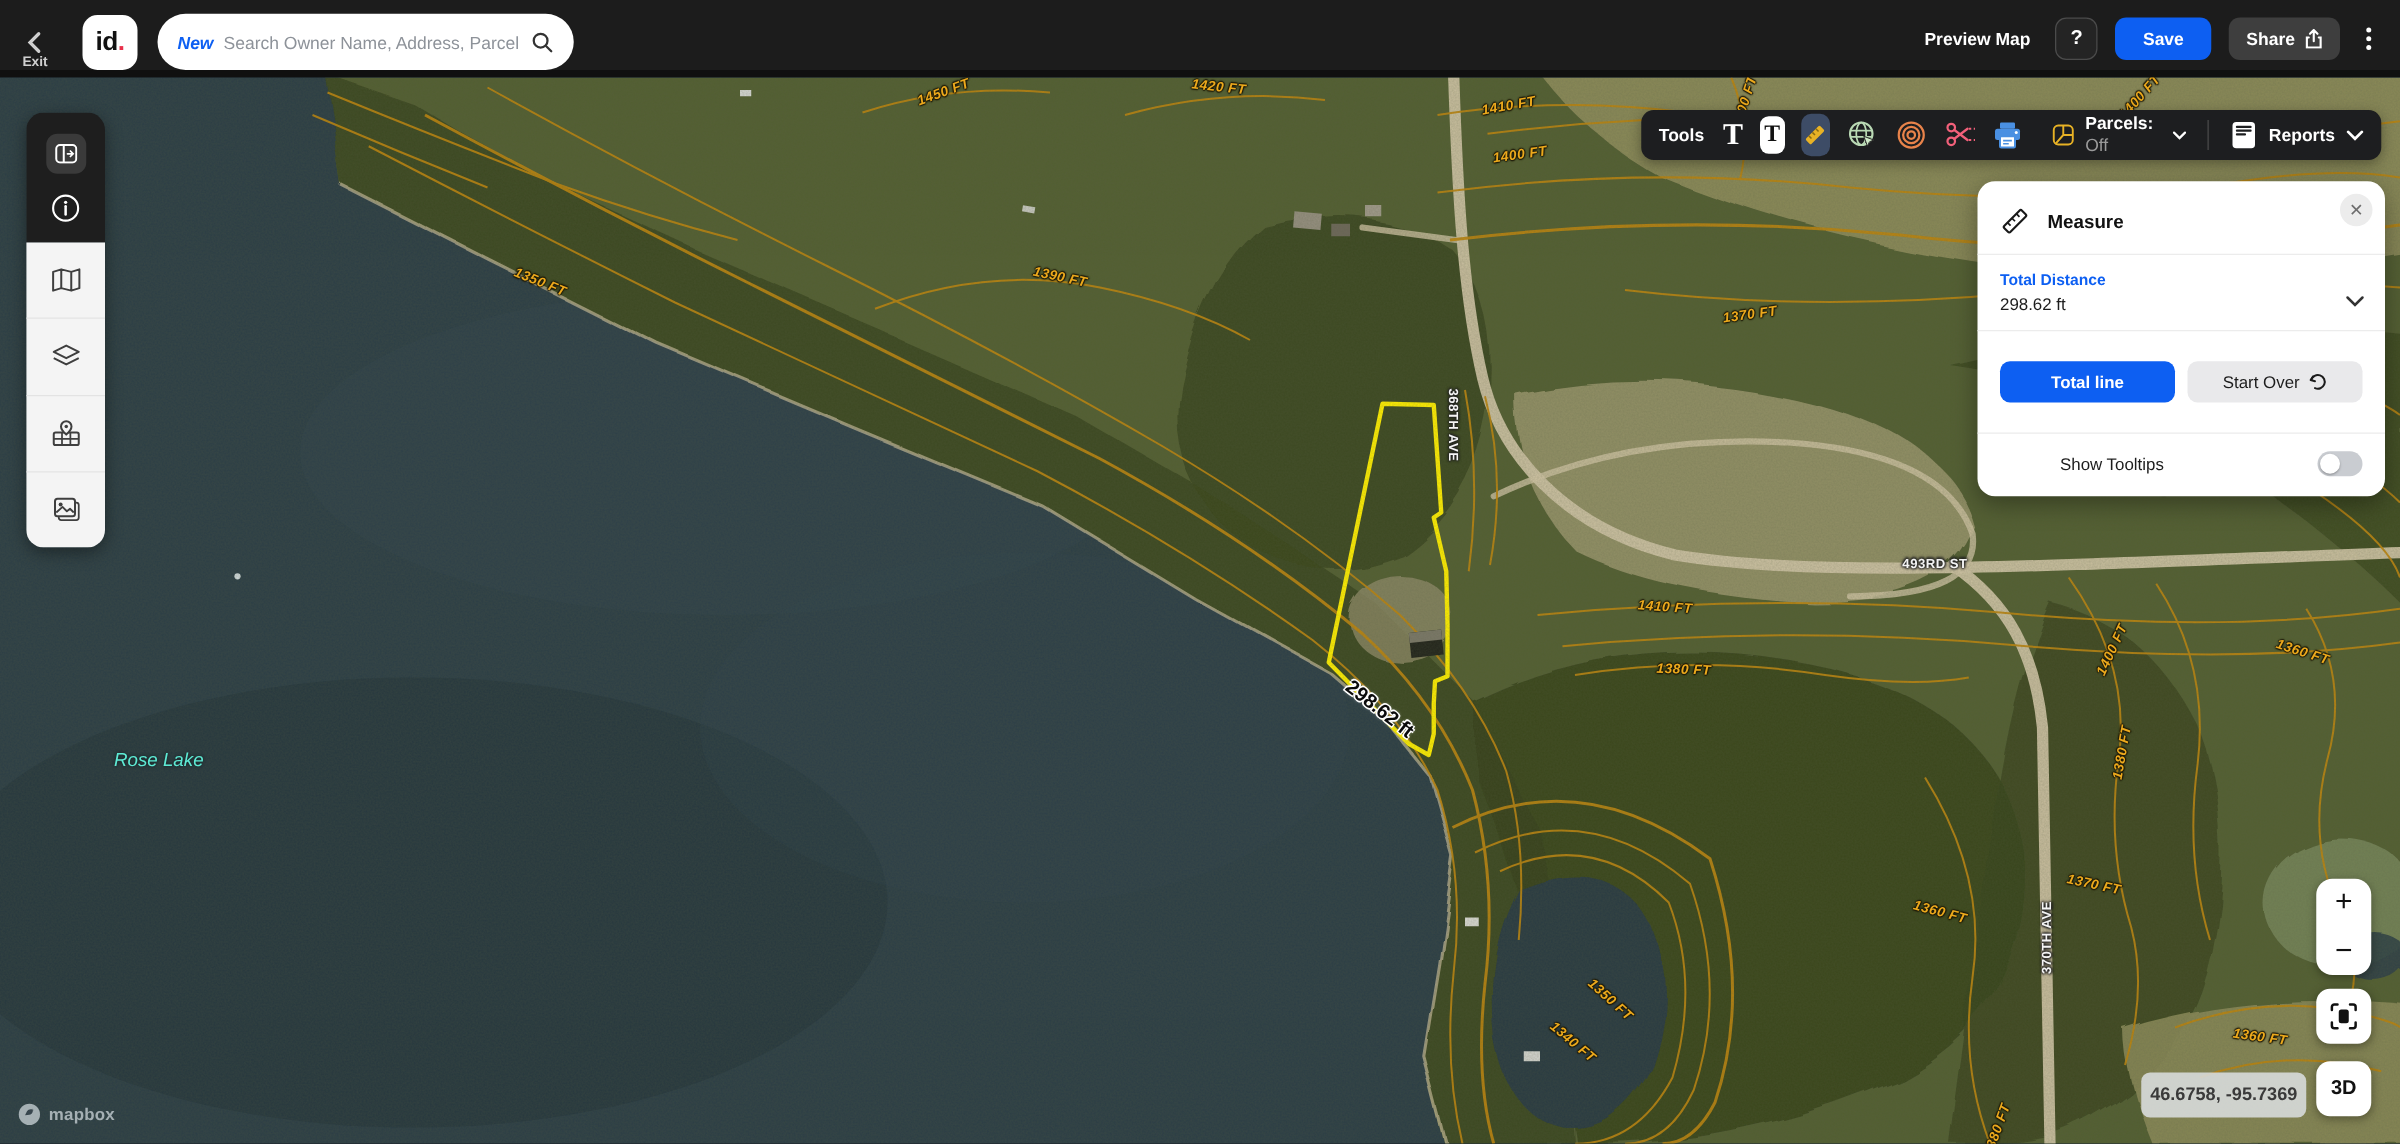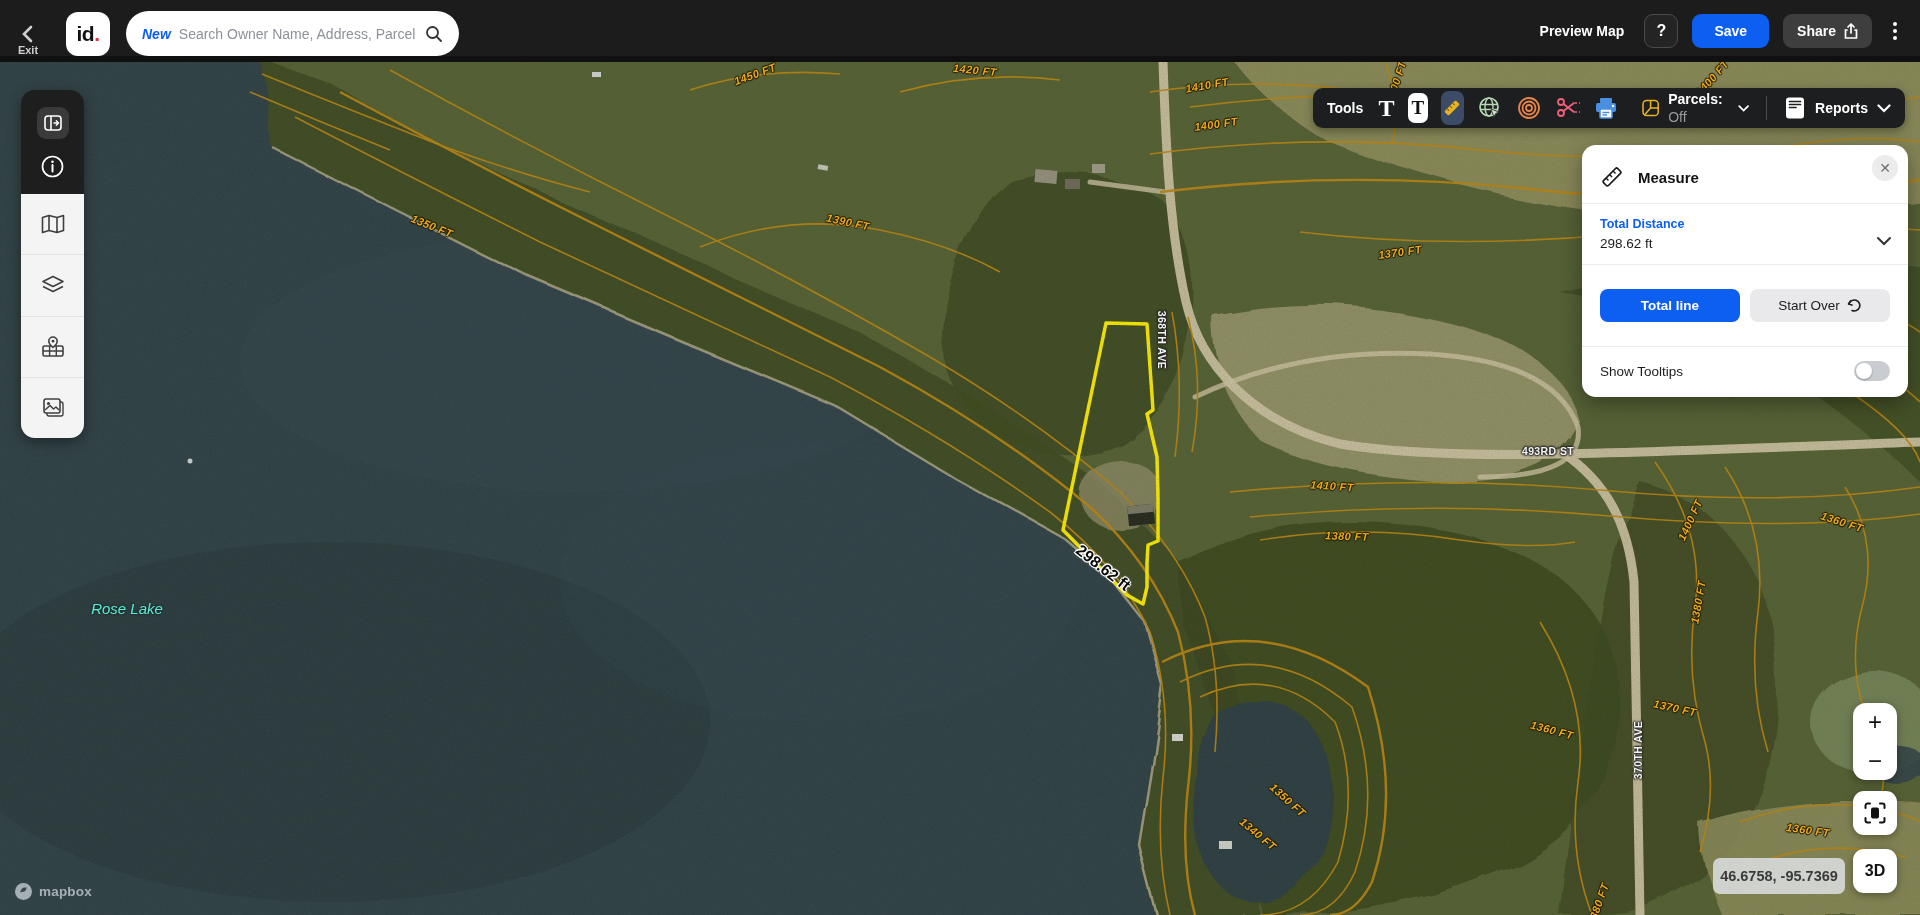--- a/index.html
+++ b/index.html
@@ -100,21 +100,21 @@
   .mp-dist-label { color:#0d5ff2; font-size:12.5px; font-weight:700; margin-bottom:5px; }
   .mp-dist-value { color:#1d1d1d; font-size:13.5px; }
   .mp-chevron { position:absolute; right:16px; top:32px; cursor:pointer; }
   .mp-buttons { display:flex; gap:10px; padding:24px 18px; border-bottom:1px solid #ececec; }
   .save-line-btn { flex:1; height:33px; border:none; border-radius:8px; background:#0d5ff2;
     color:#fff; font-size:13.5px; font-weight:700; cursor:pointer; }
   .start-over-btn { flex:1; height:33px; border:none; border-radius:8px; background:#e9e9eb;
     color:#1c1c1c; font-size:13.5px; font-weight:500; cursor:pointer;
     display:flex; align-items:center; justify-content:center; gap:7px; }
   .mp-tooltips { display:flex; align-items:center; justify-content:space-between;
-    padding:14px 18px 16px 18px; }
+    padding:14px 18px 16px 18px;margin-left:48px; }
   .mp-tooltips-label { font-size:13.5px; color:#1d1d1d; }
   .toggle { width:36px; height:20px; border-radius:10px; background:#c9ccd1;
     position:relative; cursor:pointer; }
   .toggle .knob { position:absolute; left:2px; top:2px; width:16px; height:16px;
     border-radius:50%; background:#fff; box-shadow:0 1px 2px rgba(0,0,0,.3); }
 
   
   .zoom-ctrl { position:absolute; left:1853px; top:641px; width:44px; height:77px;
     background:#fff; border-radius:13px; box-shadow:0 2px 8px rgba(0,0,0,.35);
     display:flex; flex-direction:column; z-index:20; }

